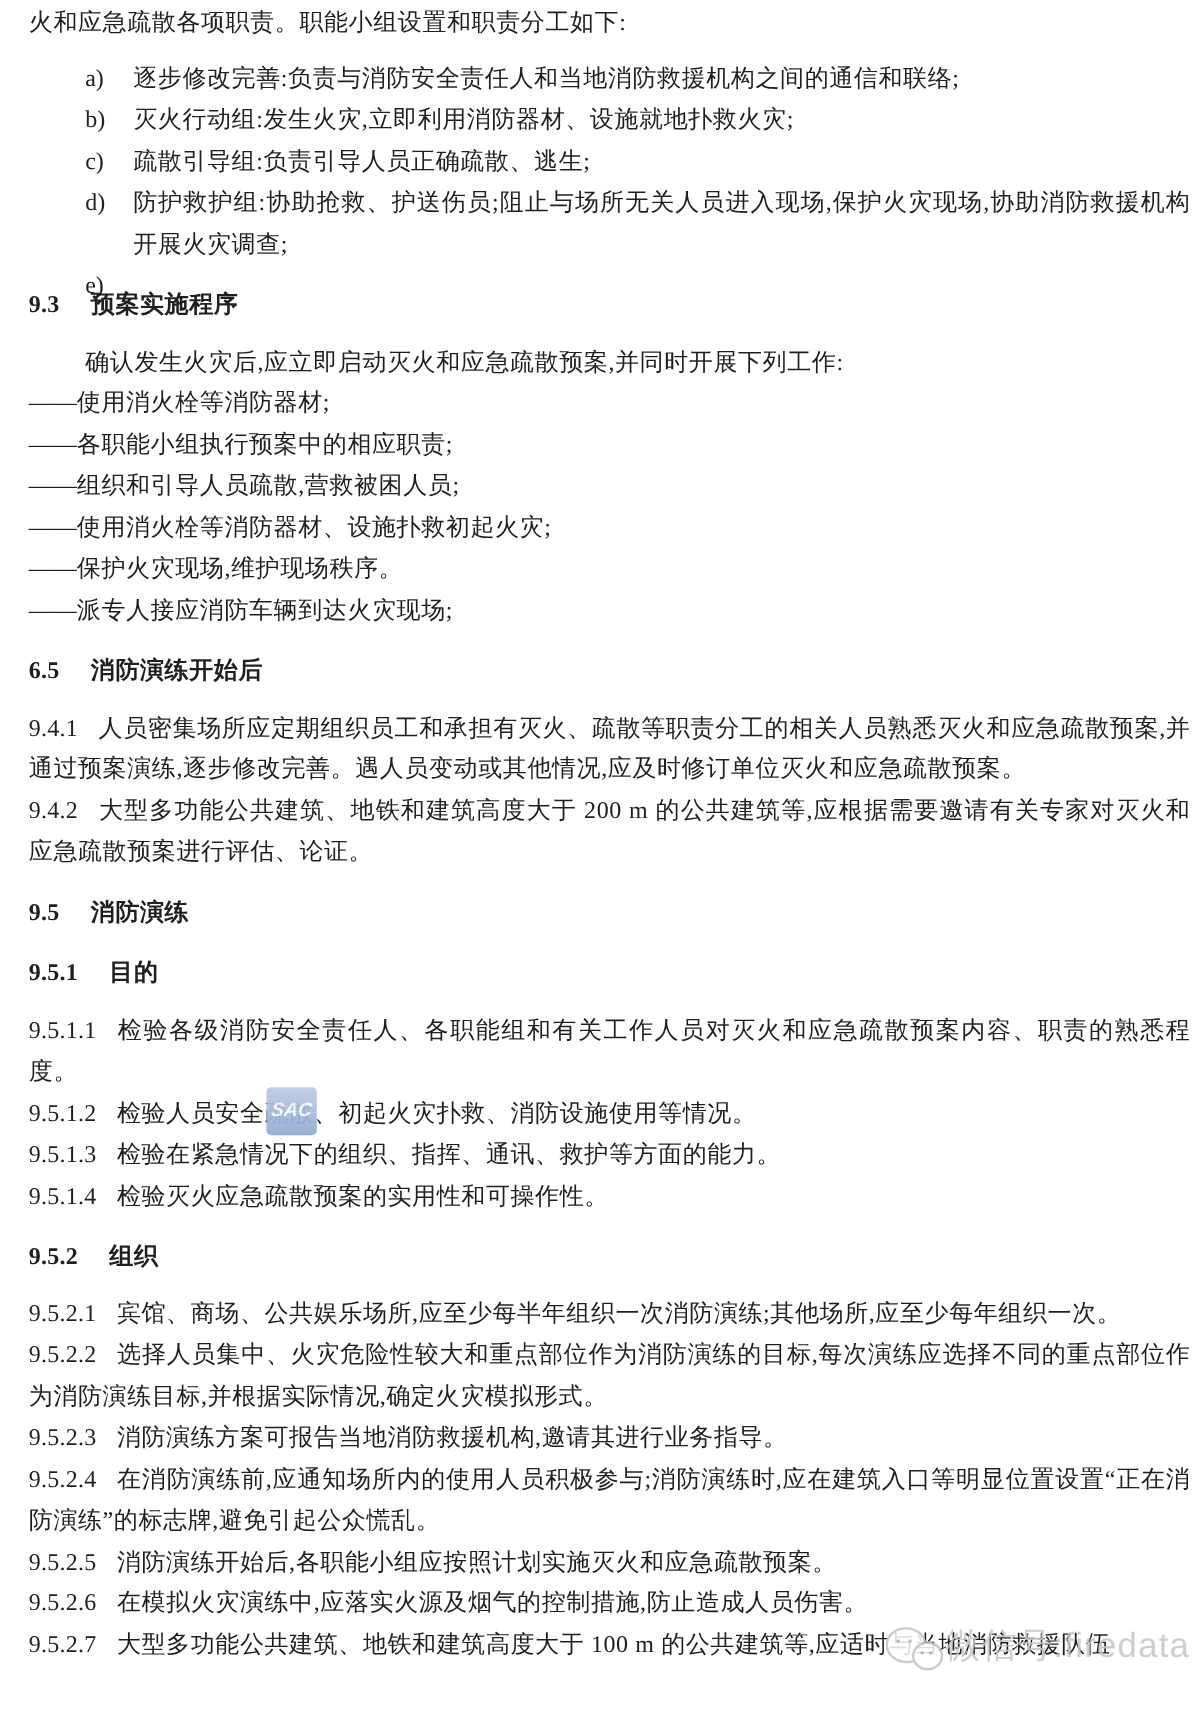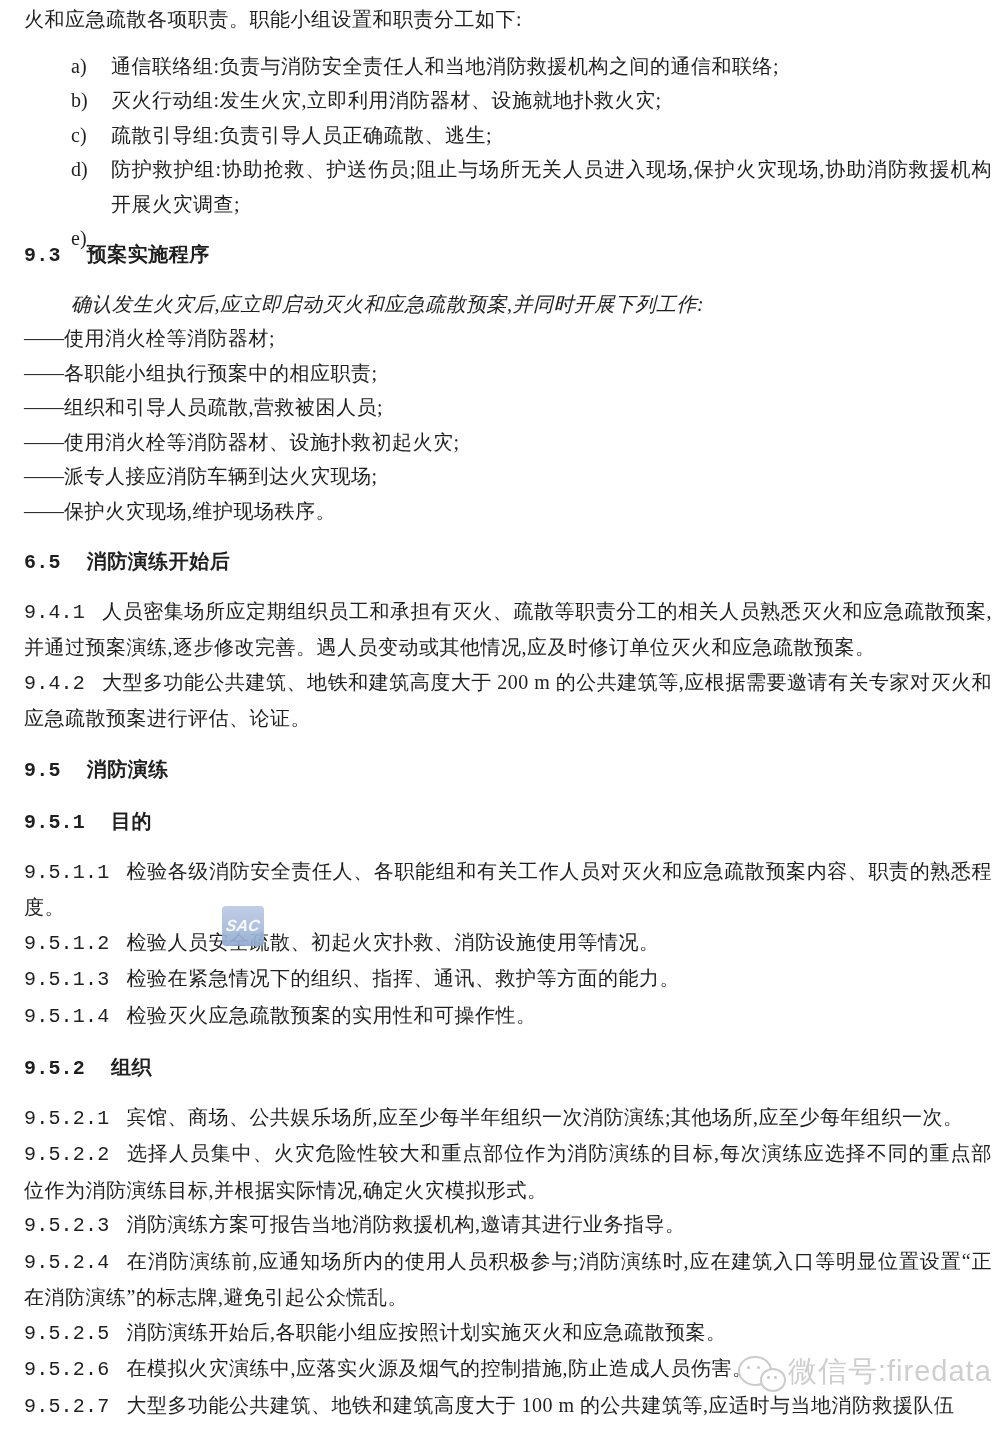--- a/index.html
+++ b/index.html
@@ -13,21 +13,21 @@
   }
   .content {
     padding: 2px 8px 0 24px;
     font-size: 20px;
     line-height: 34.5px;
     letter-spacing: 0.5px;
     text-align: justify;
   }
   .content p { margin: 0; }
   .num {
-    font-family: Liberation Mono, monospace;
+    font-family: Liberation Serif, serif;
     letter-spacing: 0.2px;
     margin-right: 17px;
   }
   .heading {
     font-family: "Liberation Sans", sans-serif;
     font-weight: bold;
     font-size: 20px;
     line-height: 34.5px;
     margin: 16px 0 13px 0;
     text-align: left;
@@ -41,21 +41,21 @@
   .groups li {
     position: relative;
     padding-left: 87px;
   }
   .groups .glabel {
     position: absolute;
     left: 47px;
     top: 0;
     letter-spacing: 0;
   }
-  .lead { text-indent: 47px; font-style: italic; }
+  .lead { text-indent: 47px; }
   .dash-item { margin-left: 47px; text-align: left; }
   .dash { letter-spacing: 0; }
 
   
   .sac-wm {
     position: absolute;
     left: 222px; top: 906px;
     width: 42px; height: 40px;
     border-radius: 4px;
     background: linear-gradient(180deg, #bcc9e4 0%, #a8bcdb 55%, #8ea9d0 100%);
@@ -114,21 +114,21 @@
 </head>
 <body>
 
 <div class="content">
 
   <p>火和应急疏散各项职责。职能小组设置和职责分工如下:</p>
 
   <ol class="groups">
     <li>
       <span class="glabel">a)</span>
-      <span>通信联络组:负责与消防安全责任人和当地消防救援机构之间的通信和联络;</span>
+      <span>逐步修改完善:负责与消防安全责任人和当地消防救援机构之间的通信和联络;</span>
     </li>
     <li>
       <span class="glabel">b)</span>
       <span>灭火行动组:发生火灾,立即利用消防器材、设施就地扑救火灾;</span>
     </li>
     <li>
       <span class="glabel">c)</span>
       <span>疏散引导组:负责引导人员正确疏散、逃生;</span>
     </li>
     <li>
@@ -153,24 +153,24 @@
   <p class="dash-item">
     <span class="dash">——</span><span>各职能小组执行预案中的相应职责;</span>
   </p>
   <p class="dash-item">
     <span class="dash">——</span><span>组织和引导人员疏散,营救被困人员;</span>
   </p>
   <p class="dash-item">
     <span class="dash">——</span><span>使用消火栓等消防器材、设施扑救初起火灾;</span>
   </p>
   <p class="dash-item">
+    <span class="dash">——</span><span>保护火灾现场,维护现场秩序。</span>
+  </p>
+  <p class="dash-item">
     <span class="dash">——</span><span>派专人接应消防车辆到达火灾现场;</span>
-  </p>
-  <p class="dash-item">
-    <span class="dash">——</span><span>保护火灾现场,维护现场秩序。</span>
   </p>
 
   <h2 class="heading">
     <span class="num">6.5</span>
     <span>消防演练开始后</span>
   </h2>
 
   <p>
     <span class="num">9.4.1</span><span>人员密集场所应定期组织员工和承担有灭火、疏散等职责分工的相关人员熟悉灭火和应急疏散预案,并通过预案演练,逐步修改完善。遇人员变动或其他情况,应及时修订单位灭火和应急疏散预案。</span>
   </p>

